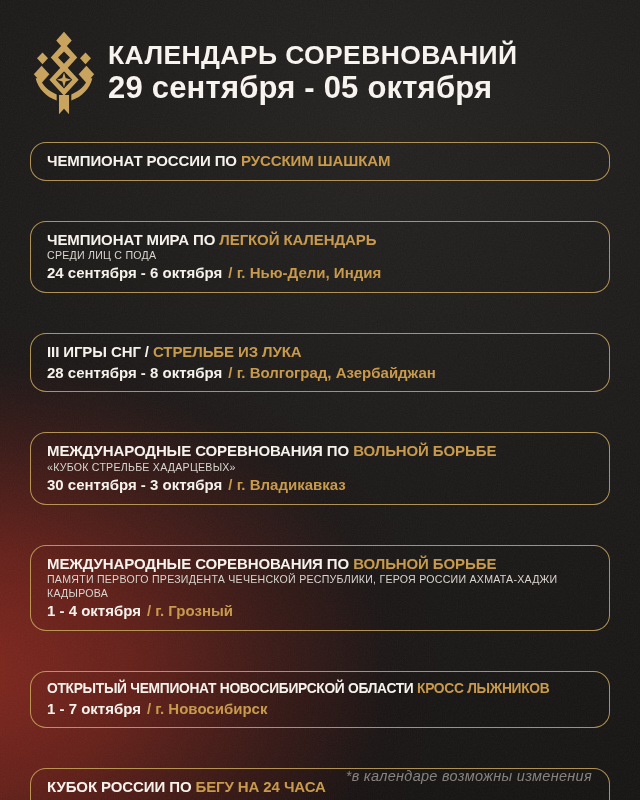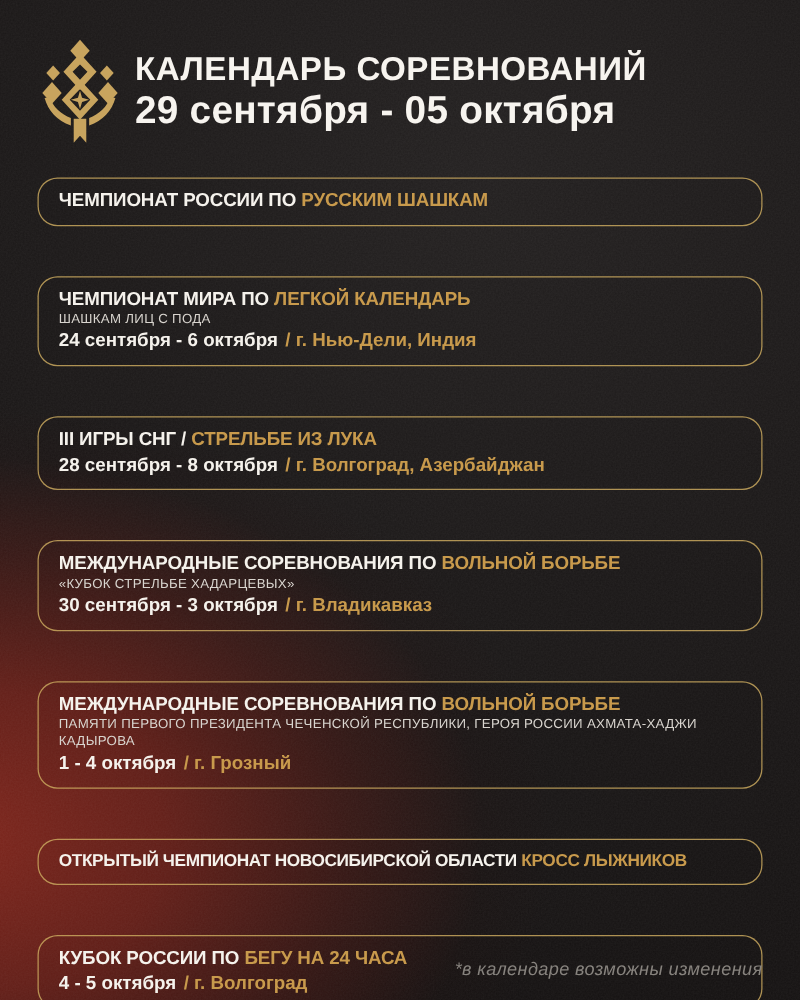--- a/index.html
+++ b/index.html
@@ -49,21 +49,21 @@
     letter-spacing:0.25px;font-weight:400;max-width:560px;
   }
   .card-date{
     font-weight:700;font-size:15px;line-height:1.32;
     color:#f5f2ec;white-space:nowrap;margin-top:1px;
   }
   .card-date .loc{margin-left:6px;}
 
   
   .footer{
-    position:absolute;right:30px;bottom:16px;
+    position:absolute;right:48px;bottom:16px;
     font-style:italic;font-size:14.5px;color:#87837e;letter-spacing:0.3px;margin-left:36px;
   }
 </style>
 </head>
 <body>
 
 <svg class="noise" xmlns="http://www.w3.org/2000/svg">
   <filter id="grain">
     <feTurbulence type="fractalNoise" baseFrequency="0.75" numOctaves="2" stitchTiles="stitch"></feTurbulence>
     <feColorMatrix type="matrix" values="0 0 0 0 1  0 0 0 0 1  0 0 0 0 0.95  0 0 0 0.055 0"></feColorMatrix>
@@ -96,21 +96,21 @@
   </div>
 
   <div class="cards">
 
     <div class="card">
       <div class="card-title"><span>ЧЕМПИОНАТ РОССИИ ПО </span><span class="gold">РУССКИМ ШАШКАМ</span></div>
     </div>
 
     <div class="card">
       <div class="card-title"><span>ЧЕМПИОНАТ МИРА ПО </span><span class="gold">ЛЕГКОЙ КАЛЕНДАРЬ</span></div>
-      <div class="card-sub">ШАШКАМ ЛИЦ С ПОДА</div>
+      <div class="card-sub">СРЕДИ ЛИЦ С ПОДА</div>
       <div class="card-date"><span>24 сентября - 6 октября</span><span class="gold loc"><span>/</span> <span>г. Нью-Дели, Индия</span></span></div>
     </div>
 
     <div class="card">
       <div class="card-title"><span>III ИГРЫ СНГ / </span><span class="gold">СТРЕЛЬБЕ ИЗ ЛУКА</span></div>
       <div class="card-date"><span>28 сентября - 8 октября</span><span class="gold loc"><span>/</span> <span>г. Волгоград, Азербайджан</span></span></div>
     </div>
 
     <div class="card">
       <div class="card-title"><span>МЕЖДУНАРОДНЫЕ СОРЕВНОВАНИЯ ПО </span><span class="gold">ВОЛЬНОЙ БОРЬБЕ</span></div>
@@ -119,20 +119,21 @@
     </div>
 
     <div class="card">
       <div class="card-title"><span>МЕЖДУНАРОДНЫЕ СОРЕВНОВАНИЯ ПО </span><span class="gold">ВОЛЬНОЙ БОРЬБЕ</span></div>
       <div class="card-sub">ПАМЯТИ ПЕРВОГО ПРЕЗИДЕНТА ЧЕЧЕНСКОЙ РЕСПУБЛИКИ, ГЕРОЯ РОССИИ АХМАТА-ХАДЖИ КАДЫРОВА</div>
       <div class="card-date"><span>1 - 4 октября</span><span class="gold loc"><span>/</span> <span>г. Грозный</span></span></div>
     </div>
 
     <div class="card">
       <div class="card-title"><span>ОТКРЫТЫЙ ЧЕМПИОНАТ НОВОСИБИРСКОЙ ОБЛАСТИ </span><span class="gold">КРОСС ЛЫЖНИКОВ</span></div>
+      <div class="card-date"><span>1 - 7 октября</span><span class="gold loc"><span>/</span> <span>г. Новосибирск</span></span></div>
     </div>
 
     <div class="card">
       <div class="card-title"><span>КУБОК РОССИИ ПО </span><span class="gold">БЕГУ НА 24 ЧАСА</span></div>
       <div class="card-date"><span>4 - 5 октября</span><span class="gold loc"><span>/</span> <span>г. Волгоград</span></span></div>
     </div>
 
   </div>
 
   <div class="footer">*в календаре возможны изменения</div>

